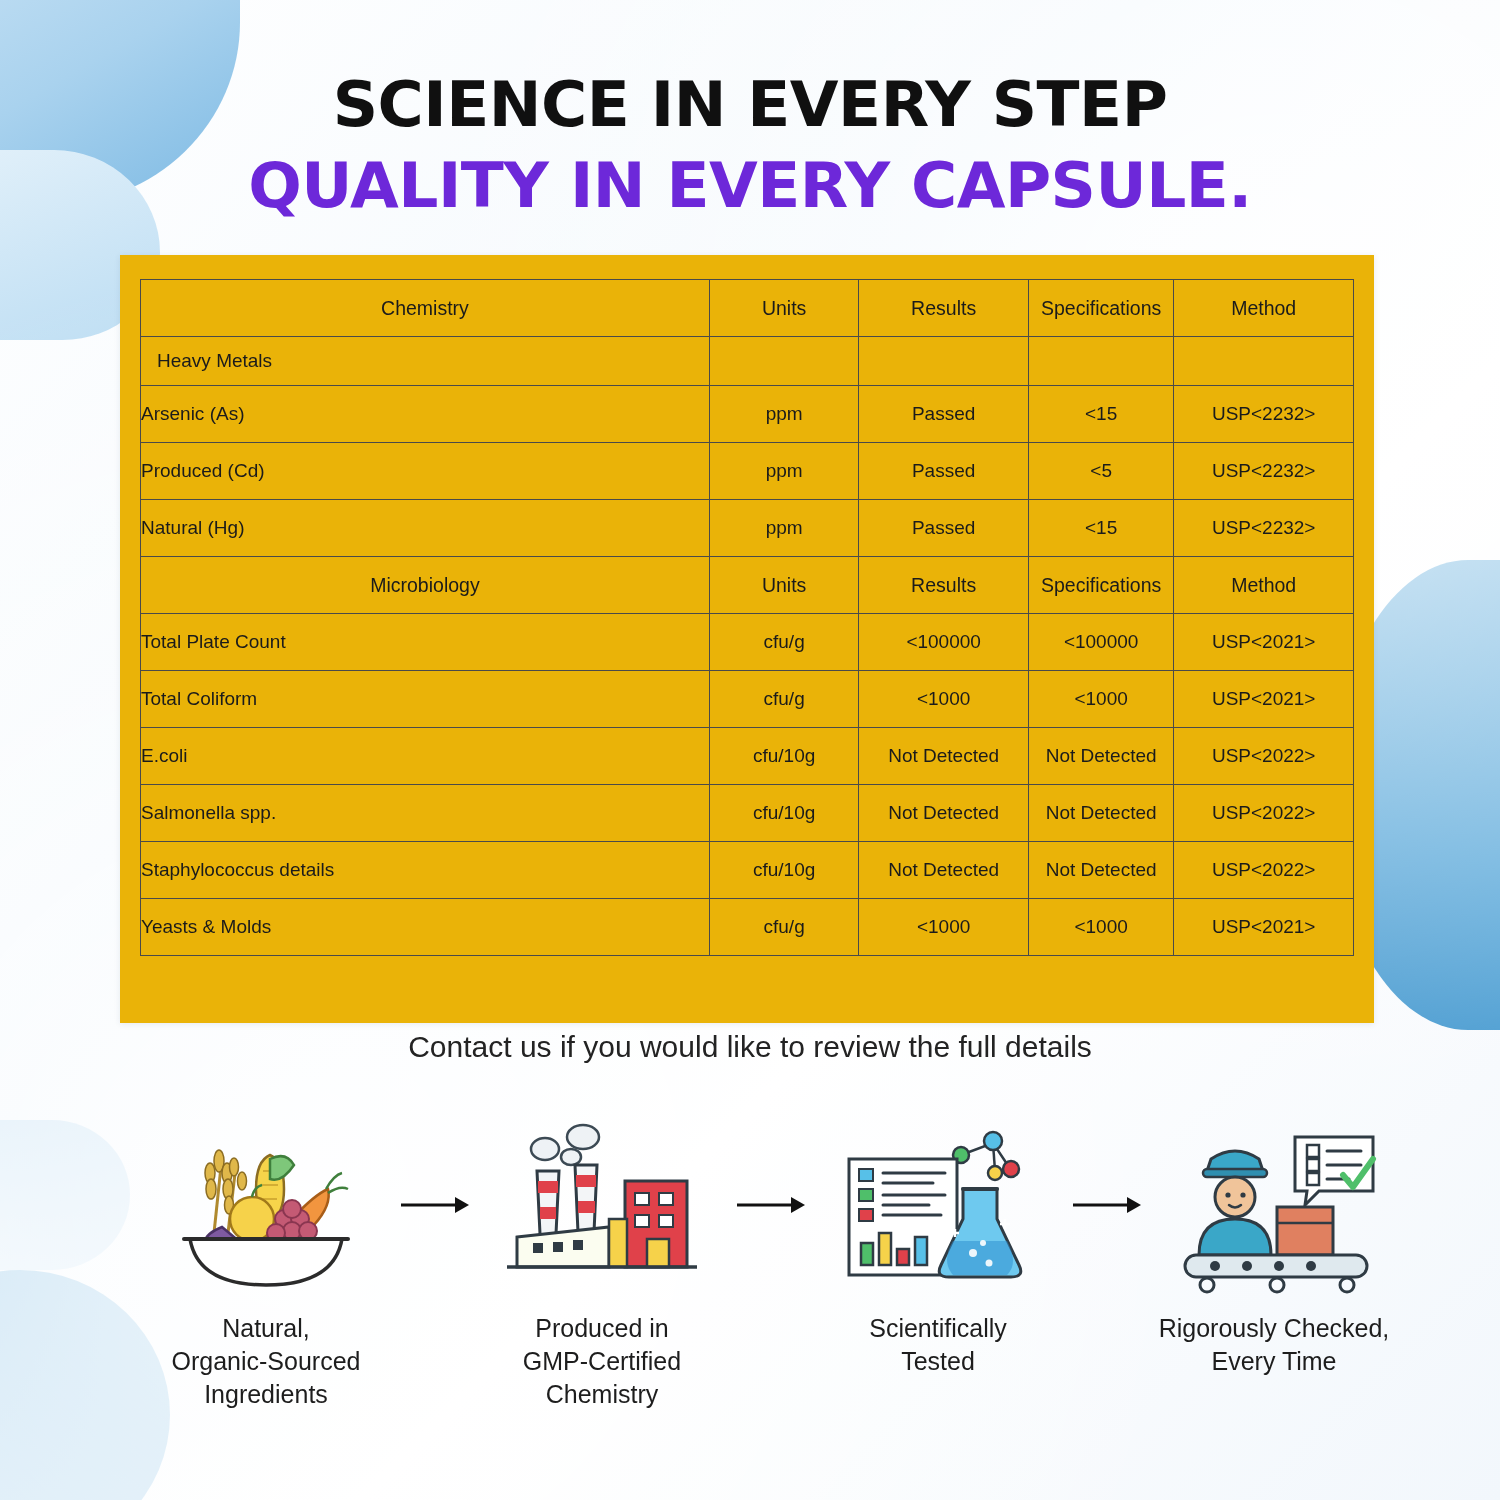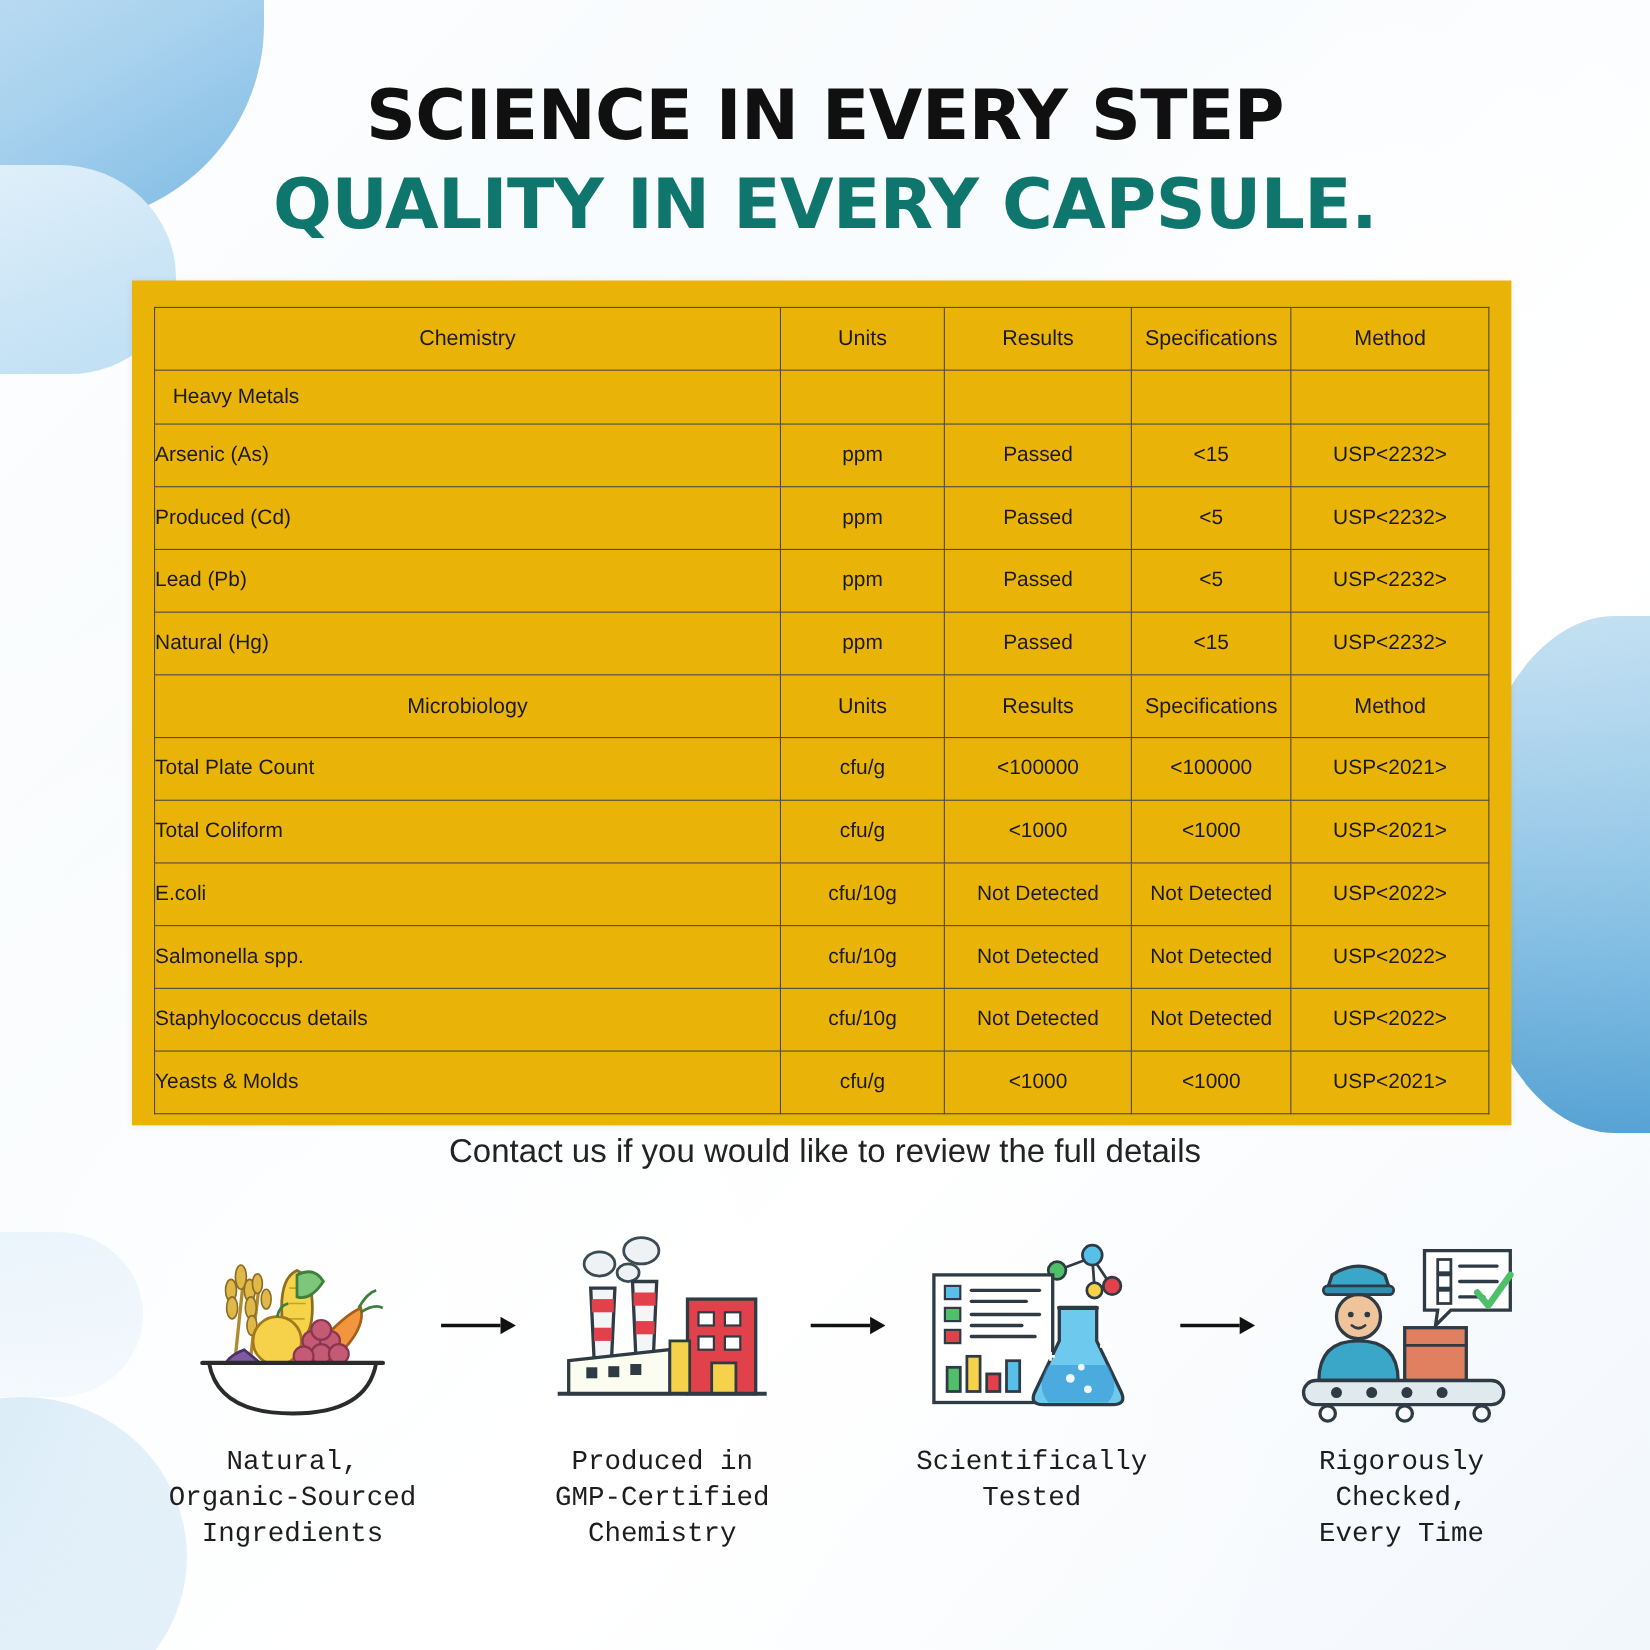--- a/index.html
+++ b/index.html
@@ -79,21 +79,21 @@
     font-weight: bold;
     letter-spacing: -0.5px;
     color: #101010;
     line-height: 1.05;
     font-family: "DejaVu Sans", sans-serif;
   }
   .headline-2 {
     font-size: 63px;
     font-weight: bold;
     letter-spacing: -0.5px;
-    color: #0f766e;
+    color: #6d28d9;
     line-height: 1.15;
     margin-top: 12px;
     font-family: "DejaVu Sans", sans-serif;
   }
 
   
   .coa-card {
     position: absolute;
     left: 120px;
     top: 255px;
@@ -165,21 +165,20 @@
   .process {
     position: absolute;
     left: 120px;
     right: 80px;
     top: 1110px;
     height: 330px;
     display: flex;
     align-items: flex-start;
     justify-content: center;
     z-index: 5;
-    font-family: Liberation Mono, monospace;
   }
   .step {
     width: 250px;
     text-align: center;
   }
   .step .art {
     height: 190px;
     display: flex;
     align-items: center;
     justify-content: center;
@@ -237,27 +236,20 @@
 
     <tr class="data-row">
       <td class="name noborder-x">Arsenic (As)</td>
       <td class="ctr nb-top nb-bottom">ppm</td>
       <td class="ctr nb-top nb-bottom">Passed</td>
       <td class="ctr nb-top nb-bottom">&lt;15</td>
       <td class="ctr nb-top nb-bottom">USP&lt;2232&gt;</td>
     </tr>
     <tr class="data-row">
       <td class="name noborder-x">Produced (Cd)</td>
-      <td class="ctr nb-top nb-bottom">ppm</td>
-      <td class="ctr nb-top nb-bottom">Passed</td>
-      <td class="ctr nb-top nb-bottom">&lt;5</td>
-      <td class="ctr nb-top nb-bottom">USP&lt;2232&gt;</td>
-    </tr>
-    <tr class="data-row">
-      <td class="name noborder-x">Lead (Pb)</td>
       <td class="ctr nb-top nb-bottom">ppm</td>
       <td class="ctr nb-top nb-bottom">Passed</td>
       <td class="ctr nb-top nb-bottom">&lt;5</td>
       <td class="ctr nb-top nb-bottom">USP&lt;2232&gt;</td>
     </tr>
     <tr class="data-row">
       <td class="name noborder-x">Natural (Hg)</td>
       <td class="ctr nb-top">ppm</td>
       <td class="ctr nb-top">Passed</td>
       <td class="ctr nb-top">&lt;15</td>

